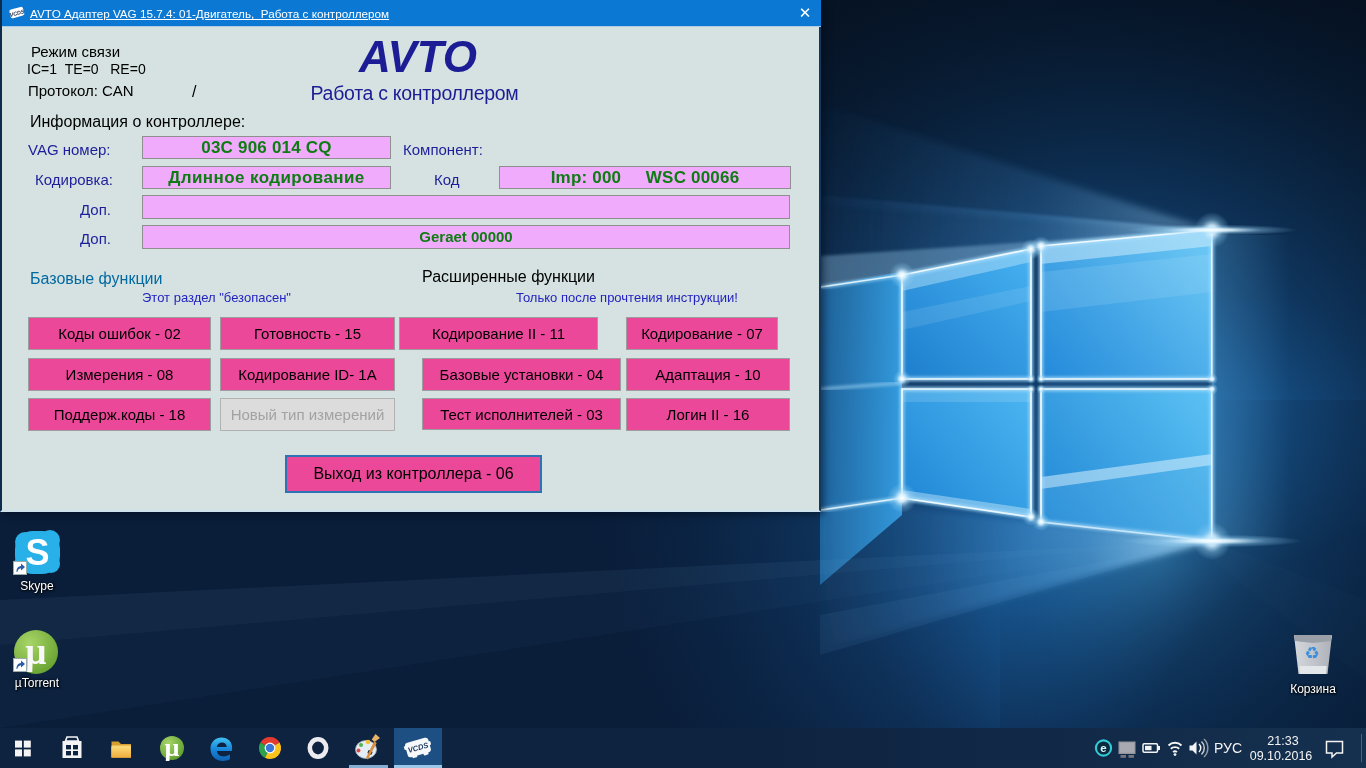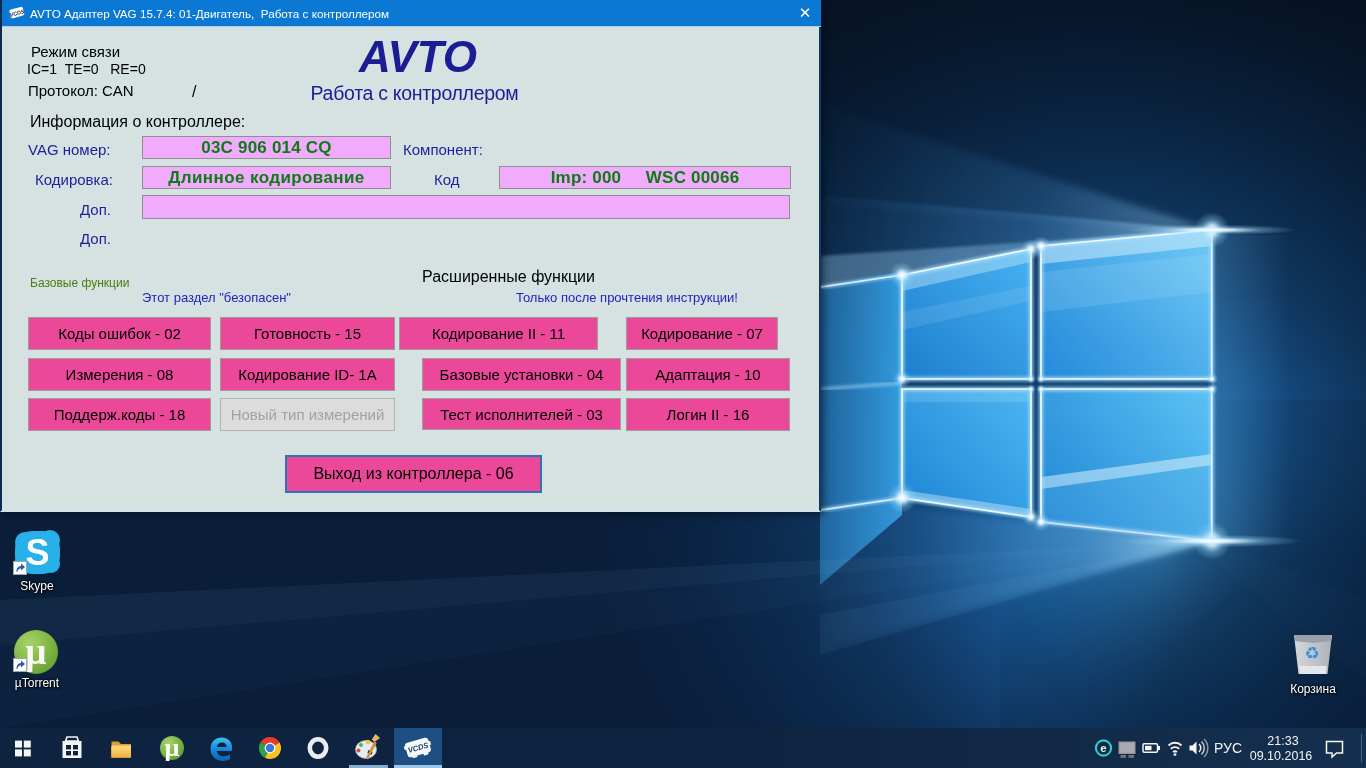--- a/index.html
+++ b/index.html
@@ -5,21 +5,21 @@
   * { margin:0; padding:0; box-sizing:border-box; }
   html,body { width:1366px; height:768px; overflow:hidden; background:#0a1d38; -webkit-font-smoothing:antialiased;
     font-family:"Liberation Sans", sans-serif; }
   #wall { position:absolute; left:0; top:0; width:1366px; height:768px; }
 
   
   #win { position:absolute; left:0; top:0; width:821px; height:512px;
     background:#d5e2e1; border-left:2px solid #0d2b4a; border-right:2px solid #16375c;
     border-bottom:2px solid #cfe3ec; box-shadow:3px 3px 7px rgba(2,12,28,0.5); }
   #titlebar { position:absolute; left:0; top:0; width:819px; height:27px; background:#0b79d4; border-bottom:1px solid #aecde4; }
-  #titletext { position:absolute; left:28px; top:7px; color:#fff; font-size:11.7px; white-space:pre; }
+  #titletext { position:absolute; left:28px; top:7px; color:#fff; font-size:11.7px; white-space:pre;text-decoration:underline; }
   #closex { position:absolute; left:780px; top:0; width:46px; height:26px; color:#fff;
     font-size:15px; text-align:center; line-height:25px; font-weight:400;}
   .abs { position:absolute; white-space:nowrap; }
   .lbl { color:#1e1e9a; font-size:15px; }
   .fld { position:absolute; background:#f0abfc; border:1px solid #8f8f8f;
     color:#0e7c12; font-weight:bold; text-align:center; }
   .btn { position:absolute; background:#ec4899; border:1px solid #9d9d9d;
     font-size:15px; color:#000; text-align:center; }
   .sub { color:#2323c0; font-size:13px; }
 
@@ -212,22 +212,23 @@
   <div class="abs lbl" style="left:33px;top:171px">Кодировка:</div>
   <div class="abs lbl" style="left:78px;top:201px">Доп.</div>
   <div class="abs lbl" style="left:78px;top:230px">Доп.</div>
   <div class="abs lbl" style="left:401px;top:141px">Компонент:</div>
   <div class="abs lbl" style="left:432px;top:171px">Код</div>
 
   <div class="fld" style="left:140px;top:136px;width:249px;height:23px;font-size:17px;letter-spacing:0.2px;line-height:21px">03C 906 014 CQ</div>
   <div class="fld" style="left:140px;top:166px;width:249px;height:23px;font-size:17px;letter-spacing:0.4px;line-height:21px">Длинное кодирование</div>
   <div class="fld" style="left:497px;top:166px;width:292px;height:23px;font-size:17px;letter-spacing:0.2px;line-height:21px">Imp: 000&nbsp;&nbsp;&nbsp;&nbsp;&nbsp;WSC 00066</div>
   <div class="fld" style="left:140px;top:195px;width:648px;height:24px"></div>
-
-  <div class="abs" style="left:28px;top:276px;font-size:12px;color:#4d7c0f">Базовые функции</div>
+  <div class="fld" style="left:140px;top:225px;width:648px;height:24px;font-size:15px;line-height:22px">Geraet 00000</div>
+
+  <div class="abs" style="left:28px;top:270px;font-size:16px;color:#0369a1">Базовые функции</div>
   <div class="abs sub" style="left:140px;top:290px">Этот раздел "безопасен"</div>
   <div class="abs" style="left:420px;top:268px;font-size:16px;color:#000">Расширенные функции</div>
   <div class="abs sub" style="left:514px;top:290px">Только после прочтения инструкции!</div>
 
   <div class="btn" style="left:26px;top:317px;width:183px;height:33px;line-height:31px">Коды ошибок - 02</div>
   <div class="btn" style="left:218px;top:317px;width:175px;height:33px;line-height:31px">Готовность - 15</div>
   <div class="btn" style="left:397px;top:317px;width:199px;height:33px;line-height:31px">Кодирование II - 11</div>
   <div class="btn" style="left:624px;top:317px;width:152px;height:33px;line-height:31px">Кодирование - 07</div>
 
   <div class="btn" style="left:26px;top:358px;width:183px;height:33px;line-height:31px">Измерения - 08</div>

